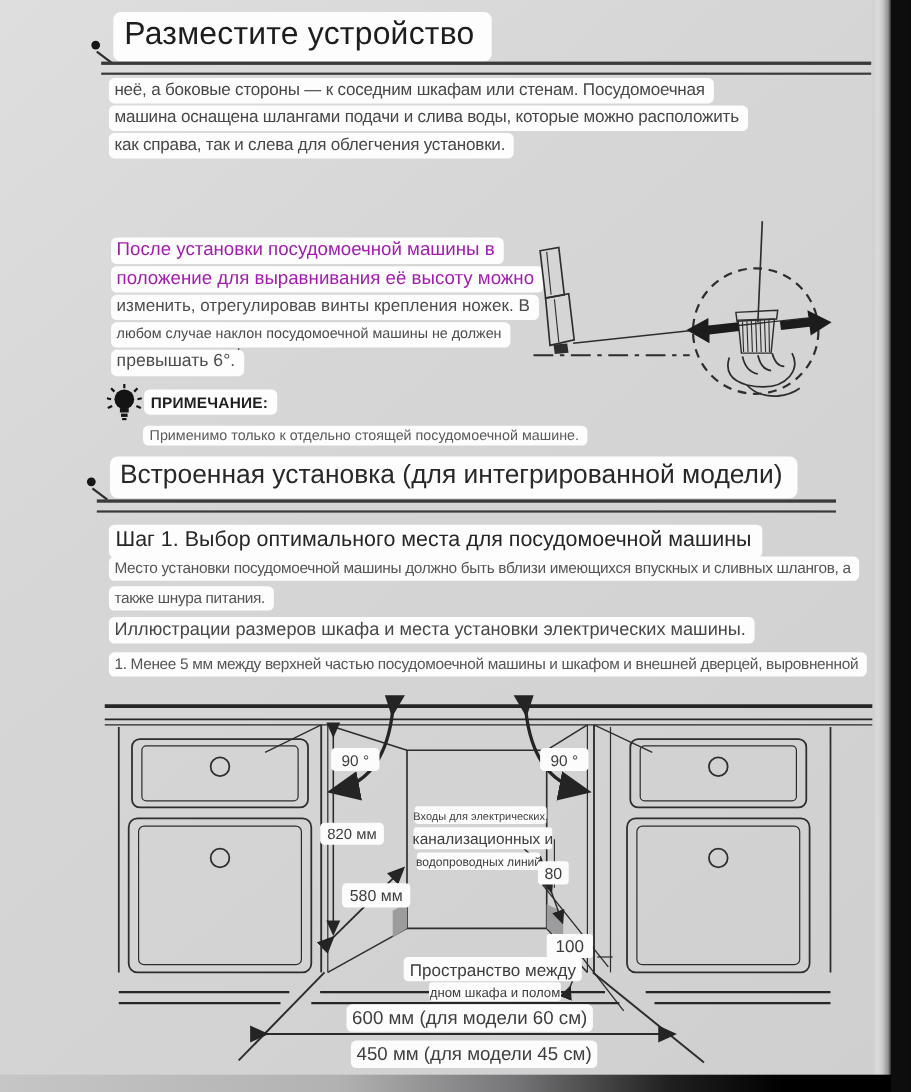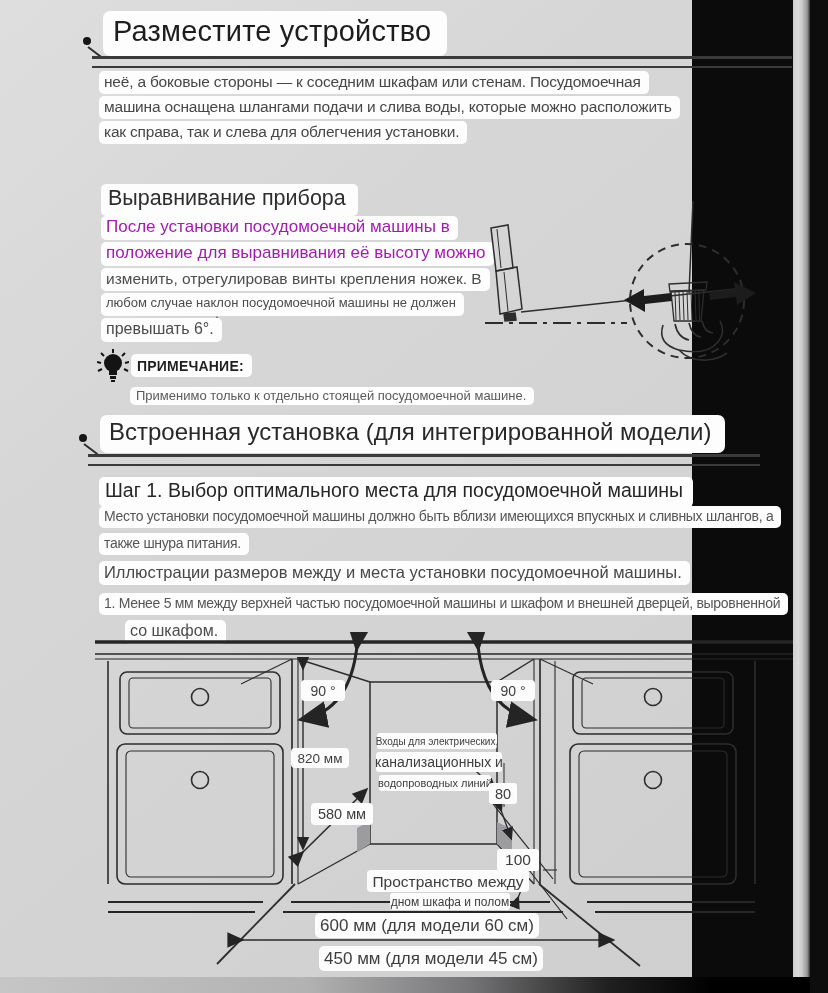--- a/index.html
+++ b/index.html
@@ -2,21 +2,21 @@
 <html><head>
 <meta charset="utf-8">
 <style>
   html,body{margin:0;padding:0;}
   body{
     width:828px;height:993px;position:relative;overflow:hidden;
     background:#0b0b0b;
     font-family:"Liberation Sans","DejaVu Sans",sans-serif;
   }
   .page{
-    position:absolute;left:0;top:0;width:692px;height:993px;
+    position:absolute;left:0;top:0;width:810px;height:993px;
     background:linear-gradient(140deg,#dedede 0%,#d6d6d7 35%,#d2d2d3 75%,#cfcfd0 100%);
   }
   .edge-stripes{
     position:absolute;left:793px;top:0;width:17px;height:993px;
     background:linear-gradient(to right,#cfcfd0 0%,#dbdbdb 30%,#c9c9ca 55%,#909092 85%,#2e2e2e 100%);
   }
   .right-bar{position:absolute;left:810px;top:0;width:18px;height:993px;background:#0d0d0d;}
   .bottom-bar{
     position:absolute;left:0;top:977px;width:810px;height:16px;
     background:linear-gradient(to right,#c6c6c7 0%,#b2b2b3 38%,#757577 58%,#202020 75%,#000 88%);
@@ -56,21 +56,20 @@
   <div class="connector" style="left:88px;top:46px;"></div>
   <span class="chip abs h1chip" style="left:103px;top:11px;">Разместите устройство</span>
   <div class="rule-double" style="left:92px;top:56px;width:700px;"></div>
 
   <div class="abs para" style="left:99px;top:71px;">
     <div><span class="chip f155">неё, а боковые стороны — к соседним шкафам или стенам. Посудомоечная</span></div>
     <div><span class="chip f155">машина оснащена шлангами подачи и слива воды, которые можно расположить</span></div>
     <div><span class="chip f155">как справа, так и слева для облегчения установки.</span></div>
   </div>
 
-  <span class="chip abs h3chip" style="left:101px;top:184px;">Выравнивание прибора</span>
   <div class="abs para" style="left:101px;top:216px;">
     <div><span class="chip f17">После установки посудомоечной машины в</span></div>
     <div><span class="chip f17">положение для выравнивания её высоту можно</span></div>
     <div><span class="chip f15h">изменить, отрегулировав винты крепления ножек. В</span></div>
     <div><span class="chip f15">любом случае наклон посудомоечной машины не должен</span></div>
     <div><span class="chip f16">превышать 6°.</span></div>
   </div>
   <span class="abs stray" style="left:215px;top:305px;">.</span>
 
   <svg class="abs" style="left:477px;top:197px;" width="318" height="168" viewBox="0 0 318 168">
@@ -134,23 +133,22 @@
 
   <div class="bullet" style="left:79px;top:434px;"></div>
   <div class="connector" style="left:84px;top:443px;"></div>
   <span class="chip abs h2chip" style="left:100px;top:415px;">Встроенная установка (для интегрированной модели)</span>
   <div class="rule-double" style="left:88px;top:454px;width:672px;"></div>
 
   <span class="chip abs h4chip" style="left:99px;top:477px;">Шаг 1. Выбор оптимального места для посудомоечной машины</span>
   <div class="abs para" style="left:99px;top:506px;">
     <div style="margin-bottom:3px;"><span class="chip f14c">Место установки посудомоечной машины должно быть вблизи имеющихся впускных и сливных шлангов, а</span></div>
     <div style="margin-bottom:4px;"><span class="chip f14c">также шнура питания.</span></div>
-    <div style="margin-bottom:6px;"><span class="chip f165">Иллюстрации размеров между и места установки посудомоечной машины.</span></div>
+    <div style="margin-bottom:6px;"><span class="chip f165">Иллюстрации размеров шкафа и места установки электрических машины.</span></div>
     <div style="margin-bottom:3px;"><span class="chip f14c">1. Менее 5 мм между верхней частью посудомоечной машины и шкафом и внешней дверцей, выровненной</span></div>
-    <div style="margin-left:26px;"><span class="chip f16">со шкафом.</span></div>
   </div>
 
   <svg class="abs" style="left:95px;top:632px;" width="700" height="350" viewBox="0 0 700 350">
     <defs>
       <marker id="da" markerWidth="10" markerHeight="10" refX="8" refY="5" orient="auto">
           <path d="M0 0.5 L10 5 L0 9.5 Z" fill="#242424"></path>
         </marker>
     </defs>
 
     <g stroke="#262626" fill="none">

